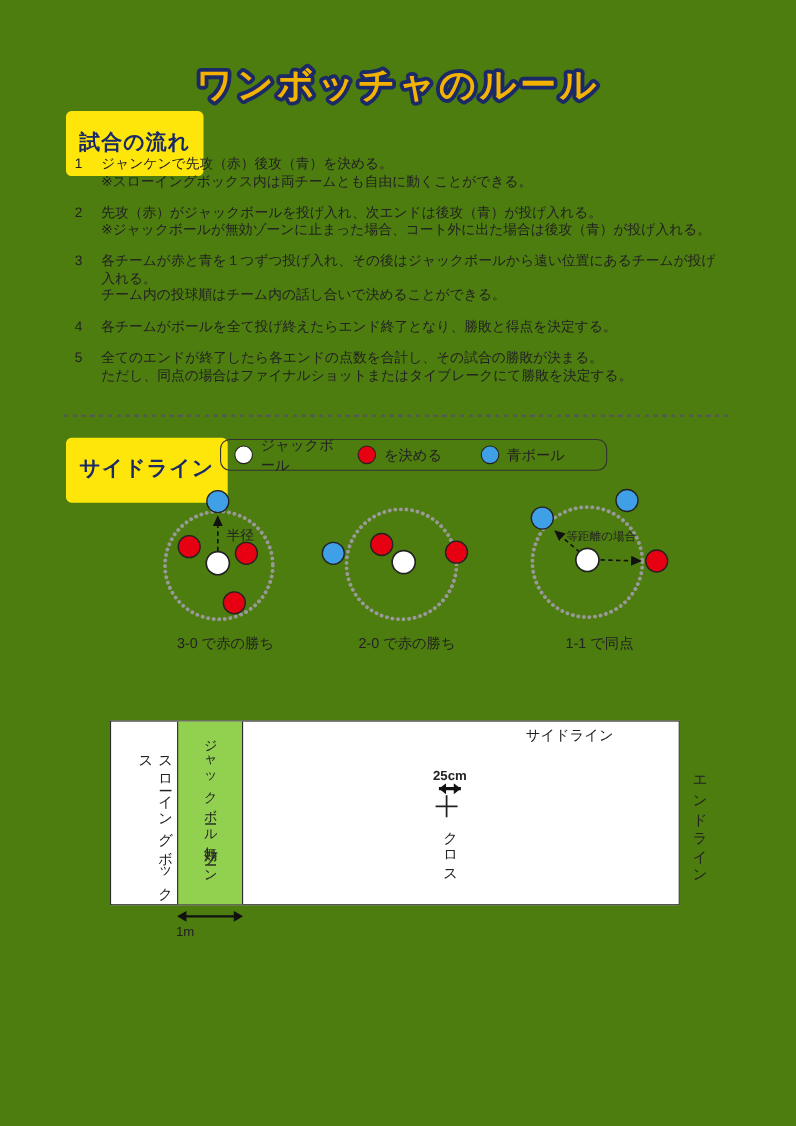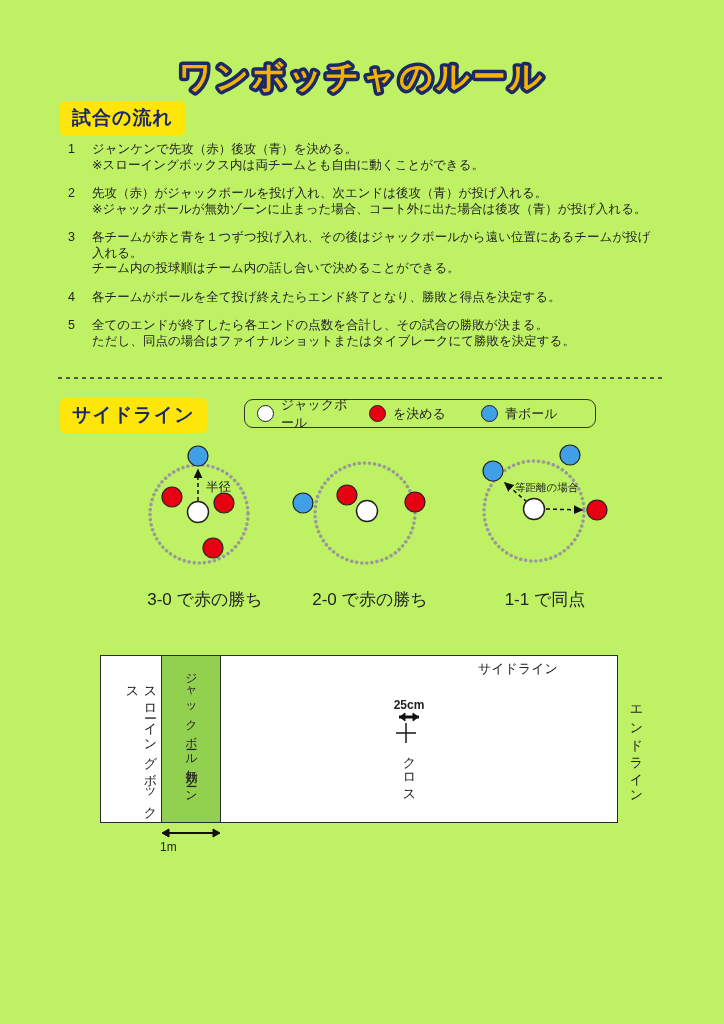--- a/index.html
+++ b/index.html
@@ -1,34 +1,34 @@
 <!DOCTYPE html>
 <html><head>
 <meta charset="utf-8">
 <style>
   * { margin:0; padding:0; box-sizing:border-box; }
   html,body { background:#ffffff; }
   body { font-family:"Liberation Sans","DejaVu Sans",sans-serif; color:#222; }
-  .page { position:relative; width:724px; height:1024px; background:#bef264; overflow:hidden; }
+  .page { position:relative; width:724px; height:1024px; background:#4d7c0f; overflow:hidden; }
 
   
   .title-svg { position:absolute; left:0; top:48px; width:724px; height:56px; }
   .title-svg text {
     font-family:"Liberation Sans","DejaVu Sans",sans-serif;
     font-size:33px; font-weight:bold; letter-spacing:3px;
     fill:#F3B300; stroke:#1B2A67; stroke-width:7px;
     paint-order:stroke; stroke-linejoin:round;
   }
 
   
   .badge {
     position:absolute; left:60px;
     background:#FFE60A; color:#1B2A67;
     font-size:19px; font-weight:bold; letter-spacing:1px;
-    padding:6px 12px; border-radius:5px; line-height:1.2;
+    padding:18px 12px; border-radius:5px; line-height:1.2;
   }
   .badge-flow { top:101px; }
   .badge-score { top:398px; }
 
   
   .rules { position:absolute; left:68px; top:142px; width:588px; font-size:12.5px; line-height:15.5px; color:#222; }
   .rule-item { display:flex; margin-bottom:13px; }
   .rule-num { width:24px; flex:0 0 24px; }
   .rule-text { flex:1; }
 
@@ -36,40 +36,40 @@
   .separator {
     position:absolute; left:58px; top:377px; width:608px; height:2px;
     background:repeating-linear-gradient(90deg,#555 0 4px,transparent 4px 8px);
   }
 
   
   .legend {
     position:absolute; left:200px; top:399px; width:352px; height:29px;
     border:1.6px solid #333; border-radius:9px;
     display:flex; align-items:center; gap:10px; padding:0 12px;
-    font-size:13px; color:#222;margin-left:44px;
+    font-size:13px; color:#222;
   }
   .legend-entry { display:flex; align-items:center; gap:7px; flex:1; }
   .ball-chip { width:17px; height:17px; border-radius:50%; border:1.6px solid #222; flex:0 0 17px; }
   .chip-jack { background:#FFFFFF; }
   .chip-red  { background:#E60012; }
   .chip-blue { background:#3FA0E8; }
 
   
   .diagram-svg { position:absolute; }
   .svg-d1 { left:145px; top:443px; width:120px; height:128px; }
   .svg-d2 { left:290px; top:443px; width:140px; height:128px; }
   .svg-d3 { left:468px; top:440px; width:152px; height:131px; }
   .dotted-circle { fill:none; stroke:#999; stroke-width:3.5; stroke-dasharray:0.1 5; stroke-linecap:round; }
   .ball-red  { fill:#E60012; stroke:#222; stroke-width:1.2; }
   .ball-blue { fill:#3FA0E8; stroke:#222; stroke-width:1.2; }
   .ball-jack { fill:#FFFFFF; stroke:#222; stroke-width:1.5; }
   .dash-arrow { stroke:#111; stroke-width:1.5; stroke-dasharray:4 3; fill:none; }
   .svg-label { font-family:"Liberation Sans","DejaVu Sans",sans-serif; fill:#222; }
-  .caption { position:absolute; top:576px; font-size:17px; color:#222; text-align:center;margin-top:12px; }
+  .caption { position:absolute; top:576px; font-size:13px; color:#222; text-align:center; }
   .cap-1 { left:145px; width:120px; }
   .cap-2 { left:300px; width:140px; }
   .cap-3 { left:475px; width:140px; }
 
   
   .score-note { position:absolute; left:155px; top:612px; width:540px; font-size:12.5px; line-height:15.5px; color:#222; }
 
   
   .court { position:absolute; left:100px; top:655px; width:518px; height:168px; border:1.6px solid #2b2b2b; background:#fff; }
   .zone { position:absolute; left:60px; top:0; width:60px; height:100%; background:#92D050; border-left:1.6px solid #2b2b2b; border-right:1.6px solid #2b2b2b; }

